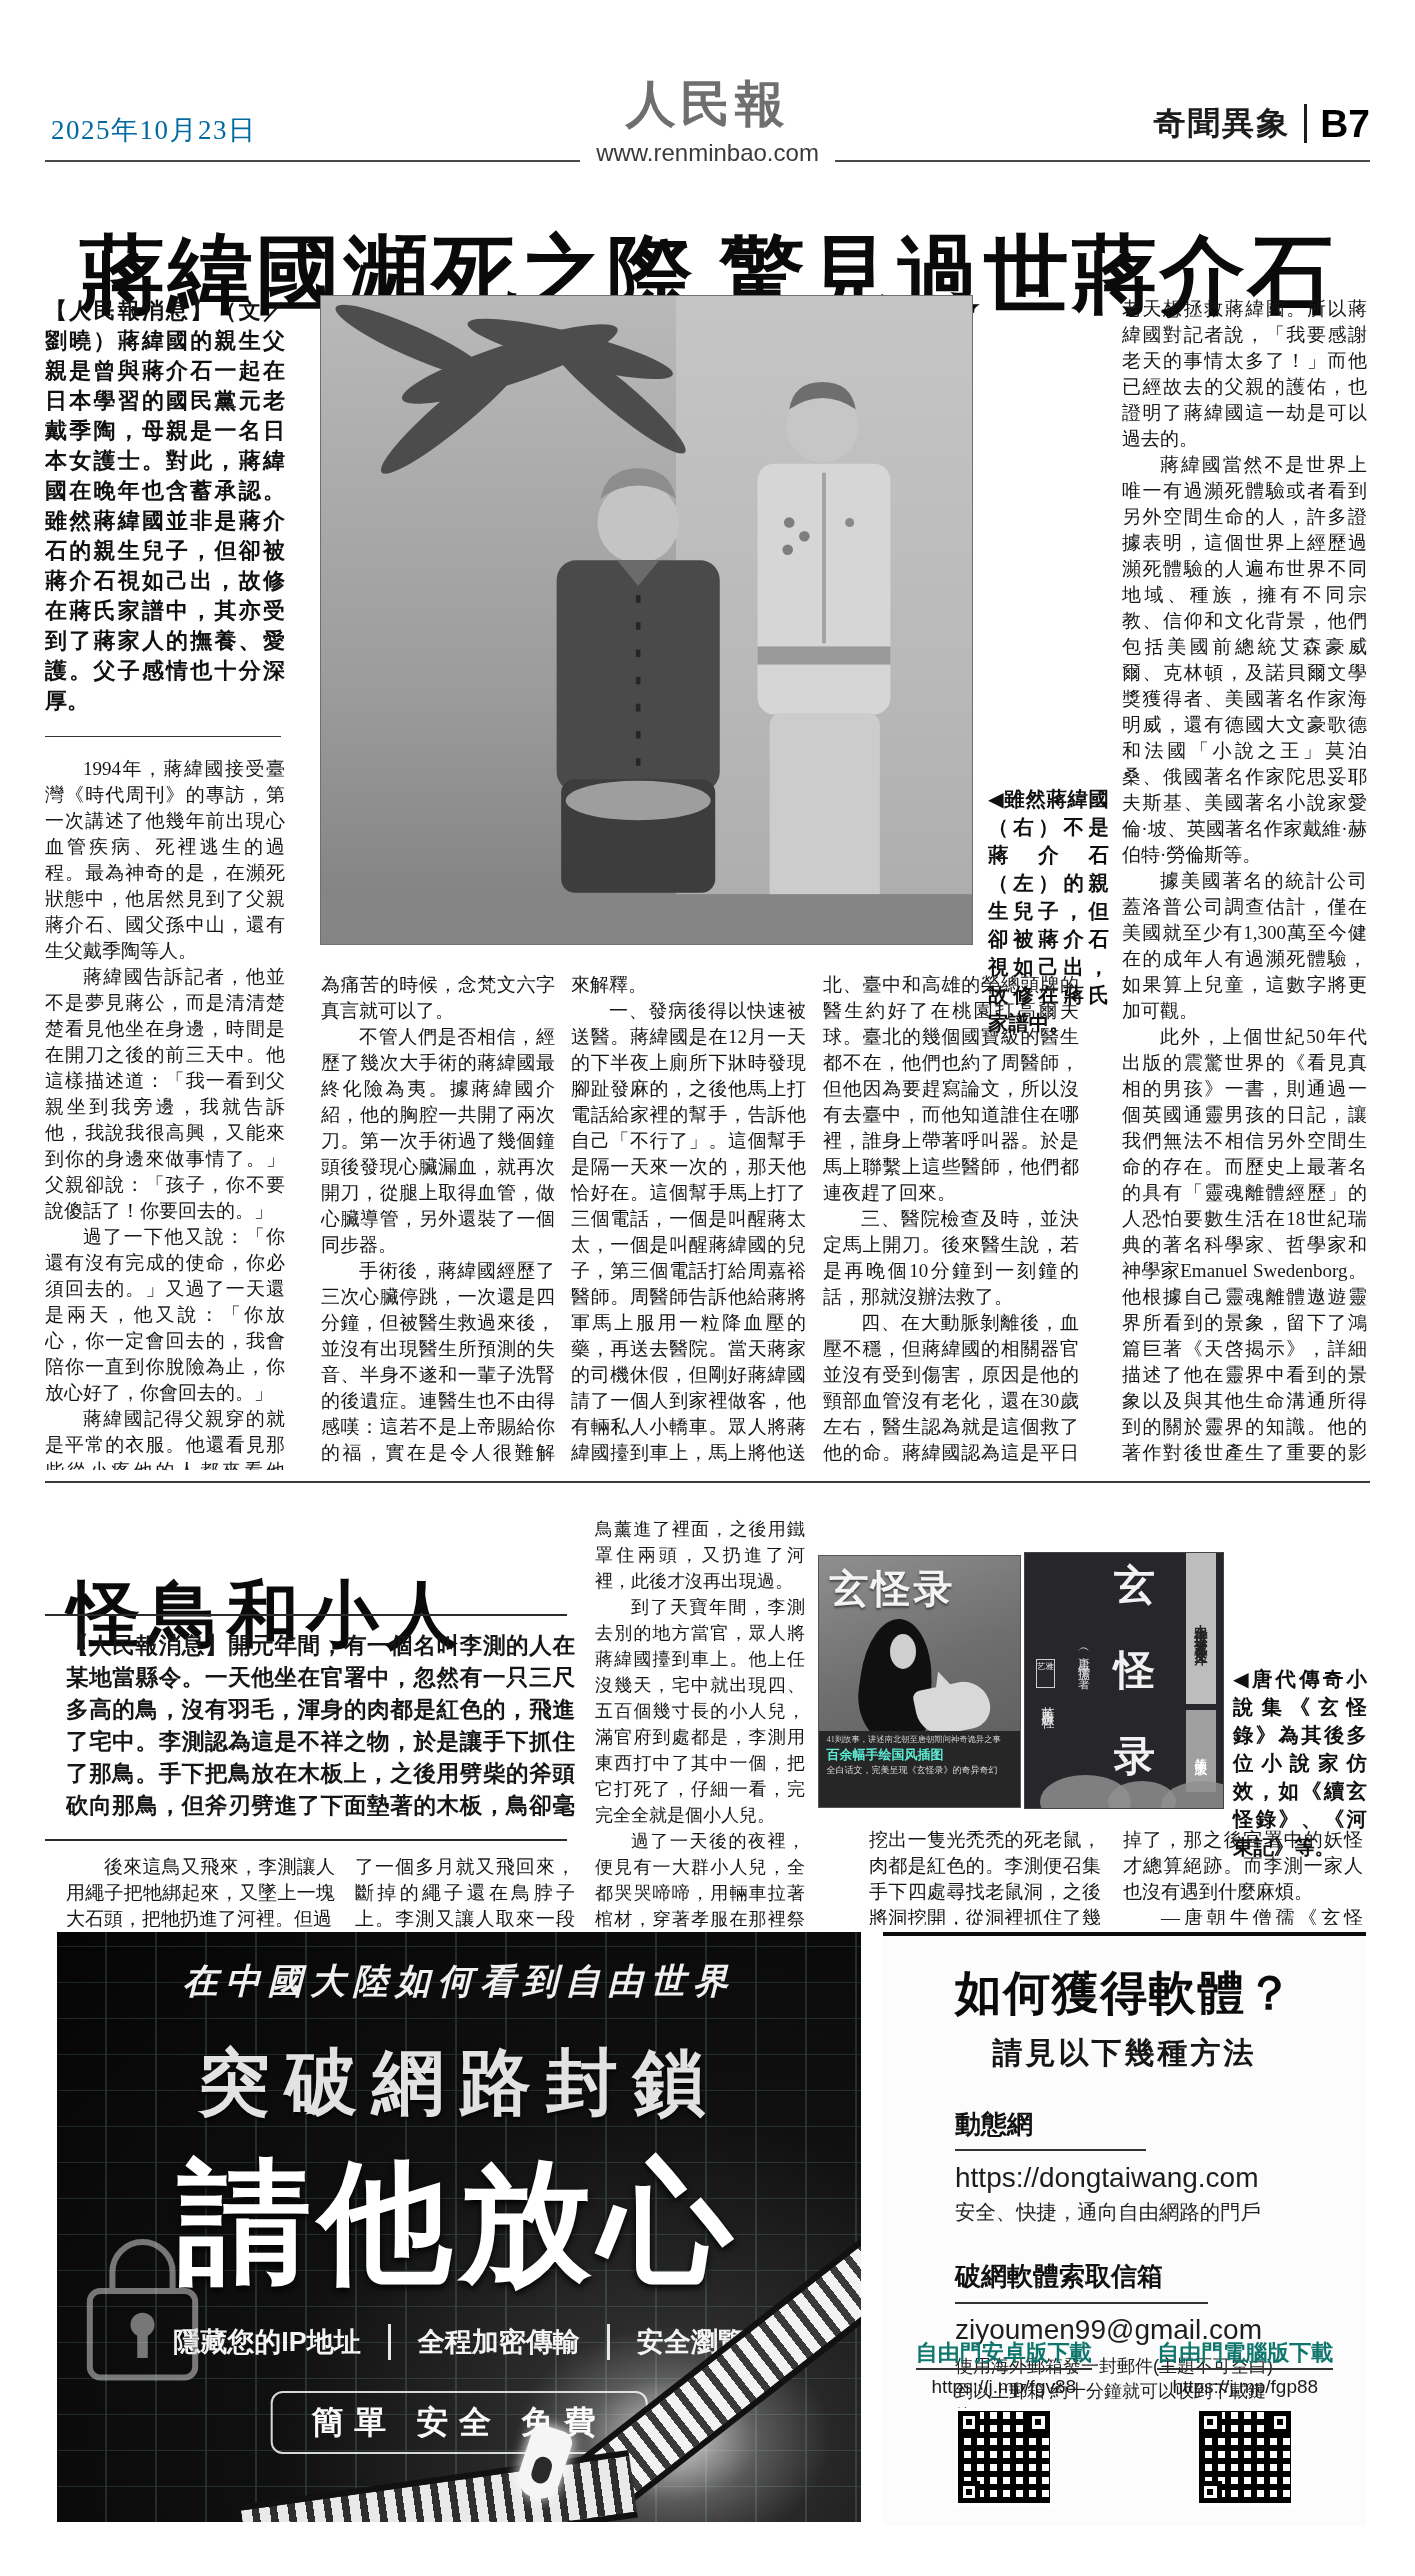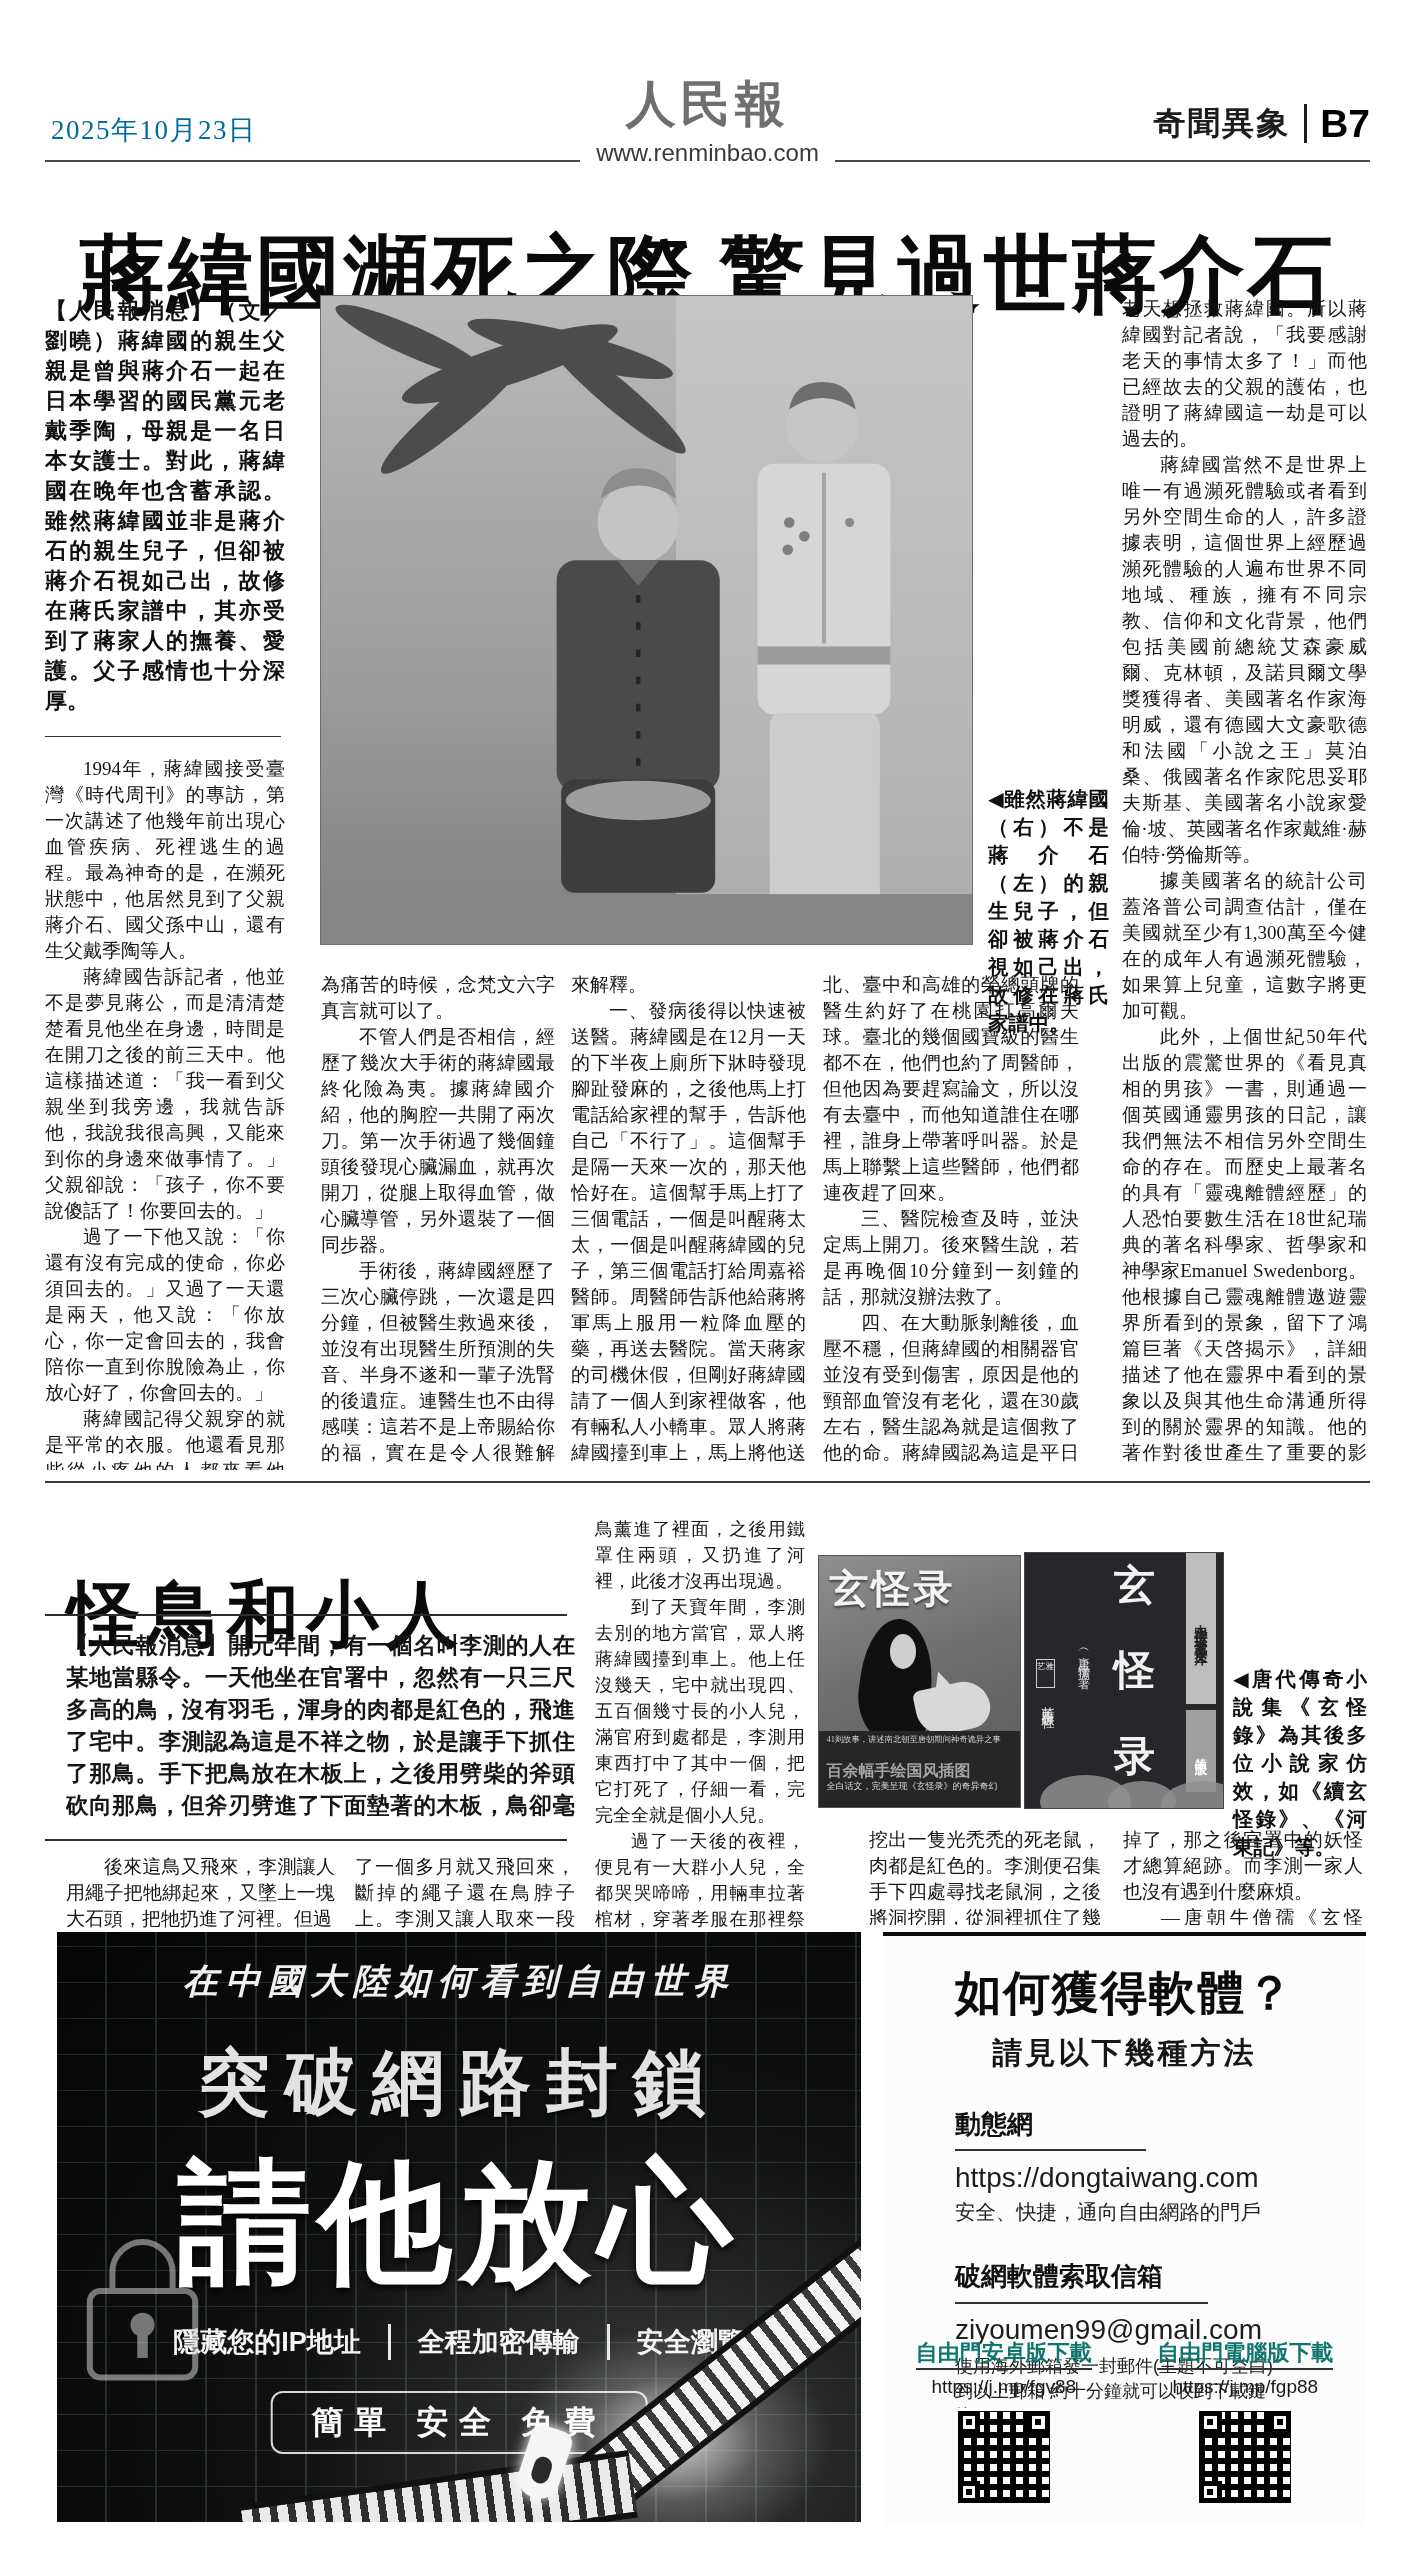--- a/index.html
+++ b/index.html
@@ -74,22 +74,22 @@
   .book1-hair{position:absolute;left:41px;top:63px;width:72px;height:128px;background:#101010;
               border-radius:36px 45px 22.6px 53px/68px 83px 30px 60px;transform:rotate(8deg);}
   .book1-face{position:absolute;left:71px;top:78px;width:26px;height:35px;background:#cfcfcf;border-radius:50%;}
   .book1-fox{position:absolute;left:97px;top:128px;width:74px;height:48px;background:#d8d8d8;
              border-radius:10.6px 38px 30px 38px;transform:rotate(-12deg);}
   .book1-foxear{position:absolute;left:113px;top:115px;width:0;height:0;
                 border-left:9px solid transparent;border-right:9px solid transparent;border-bottom:19.6px solid #d8d8d8;
                 transform:rotate(-18deg);}
   .book1-bottom{position:absolute;left:0;right:0;bottom:0;height:69px;background:#262626;padding:4.5px 7.5px 3px;}
   .book1-tag{font-size:8.3px;color:#cfcfcf;line-height:10.6px;}
-  .book1-line1{font-size:16px;font-weight:900;color:#a3a3a3;line-height:18px;
-               font-family:"Liberation Sans","DejaVu Sans",sans-serif;margin-top:16px;}
+  .book1-line1{font-size:13px;font-weight:900;color:#5eead4;line-height:18px;
+               font-family:"Liberation Sans","DejaVu Sans",sans-serif;}
   .book1-line2{font-size:9px;color:#dddddd;line-height:12px;}
   .book1-badge{position:absolute;right:6px;bottom:26px;width:44px;height:44px;border:1.5px solid #e0e0e0;
                border-radius:50%;color:#f0f0f0;font-size:7.5px;line-height:9.8px;text-align:center;
                display:flex;align-items:center;justify-content:center;padding:2.3px;box-sizing:border-box;}
   .book2{position:absolute;left:1025px;top:1553px;width:198px;height:255px;background:#26262b;
          overflow:hidden;outline:0.8px solid #444;}
   .book2-strip{position:absolute;right:7.5px;top:0;width:30px;height:151px;background:#bdbdbd;
                writing-mode:vertical-rl;font-size:13px;letter-spacing:3px;color:#222;
                display:flex;align-items:center;justify-content:center;font-weight:700;}
   .book2-edition{position:absolute;right:7.5px;top:157px;width:30px;height:82px;background:#9f9f9f;

